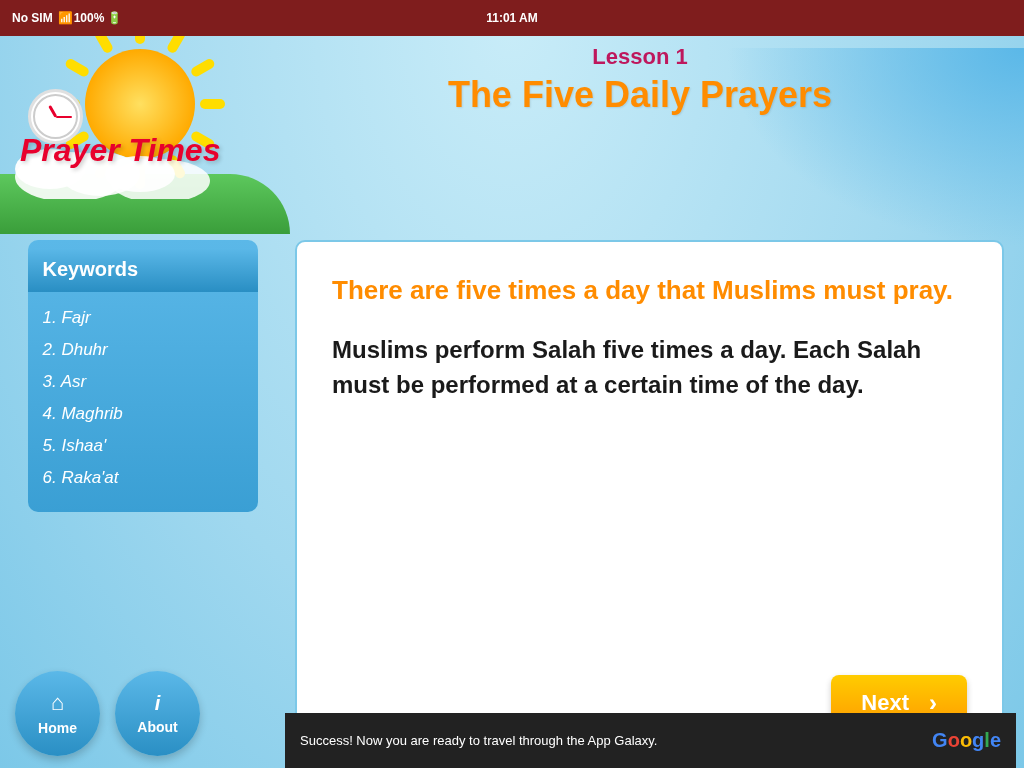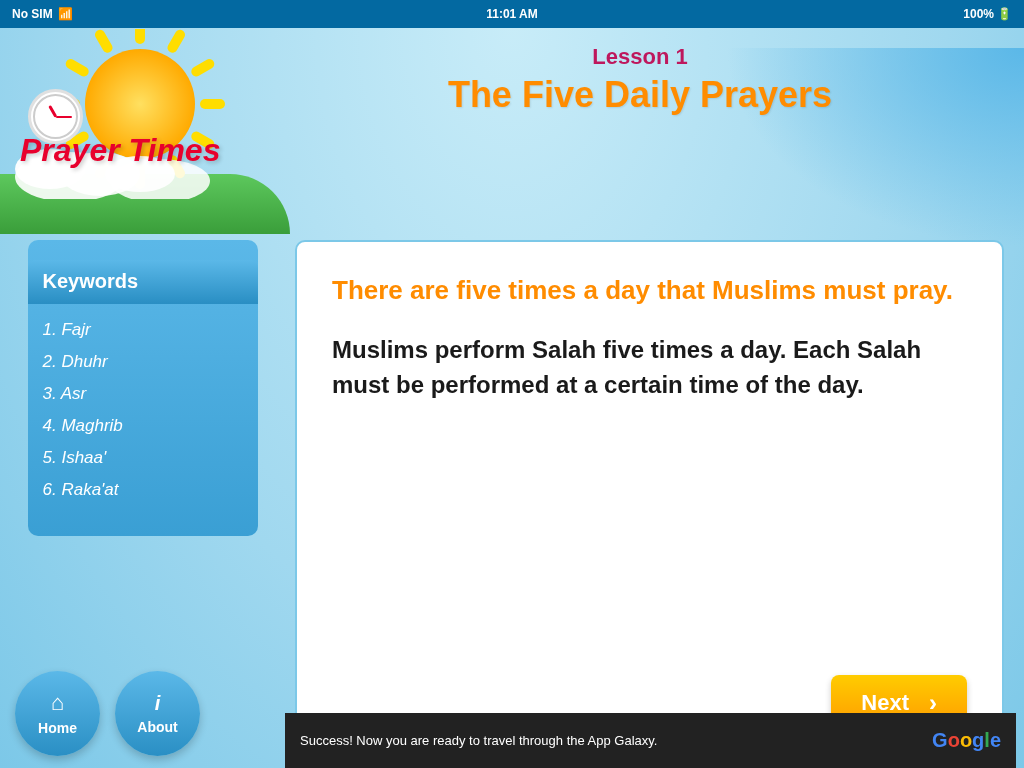--- a/index.html
+++ b/index.html
@@ -9,25 +9,25 @@
       height: 768px;
       overflow: hidden;
       font-family: Arial, Helvetica, sans-serif;
       background: #a8dff0;
       position: relative;
     }
 
     
     .status-bar {
       width: 100%;
-      height: 28px;
-      background: #0369a1;
-      display: flex;
-      align-items: center;
-      justify-content: space-between;
+      height: 36px;
+      background: #7f1d1d;
+      display: flex;
+      align-items: center;
+      justify-content: flex-start;
       padding: 0 12px;
       color: white;
       font-size: 12px;
       font-weight: bold;
       position: relative;
       z-index: 10;
     }
     .status-left { display: flex; align-items: center; gap: 6px; }
     .status-center { position: absolute; left: 50%; transform: translateX(-50%); }
     .status-right { display: flex; align-items: center; gap: 3px; }
@@ -111,21 +111,21 @@
     
     .sidebar {
       width: 285px;
       padding: 10px 15px;
       flex-shrink: 0;
     }
 
     .keywords-box {
       background: linear-gradient(180deg, #5bb8e8, #3a9fd4);
       border-radius: 10px;
-      padding: 20px 0;
+      padding: 8px 0;
       width: 230px;
       margin: 0 auto;
     }
 
     .keywords-header {
       background: linear-gradient(180deg, #5bb8e8, #2a8fc4);
       border-radius: 8px 8px 0 0;
       padding: 10px 15px;
       font-size: 20px;
       font-weight: bold;

